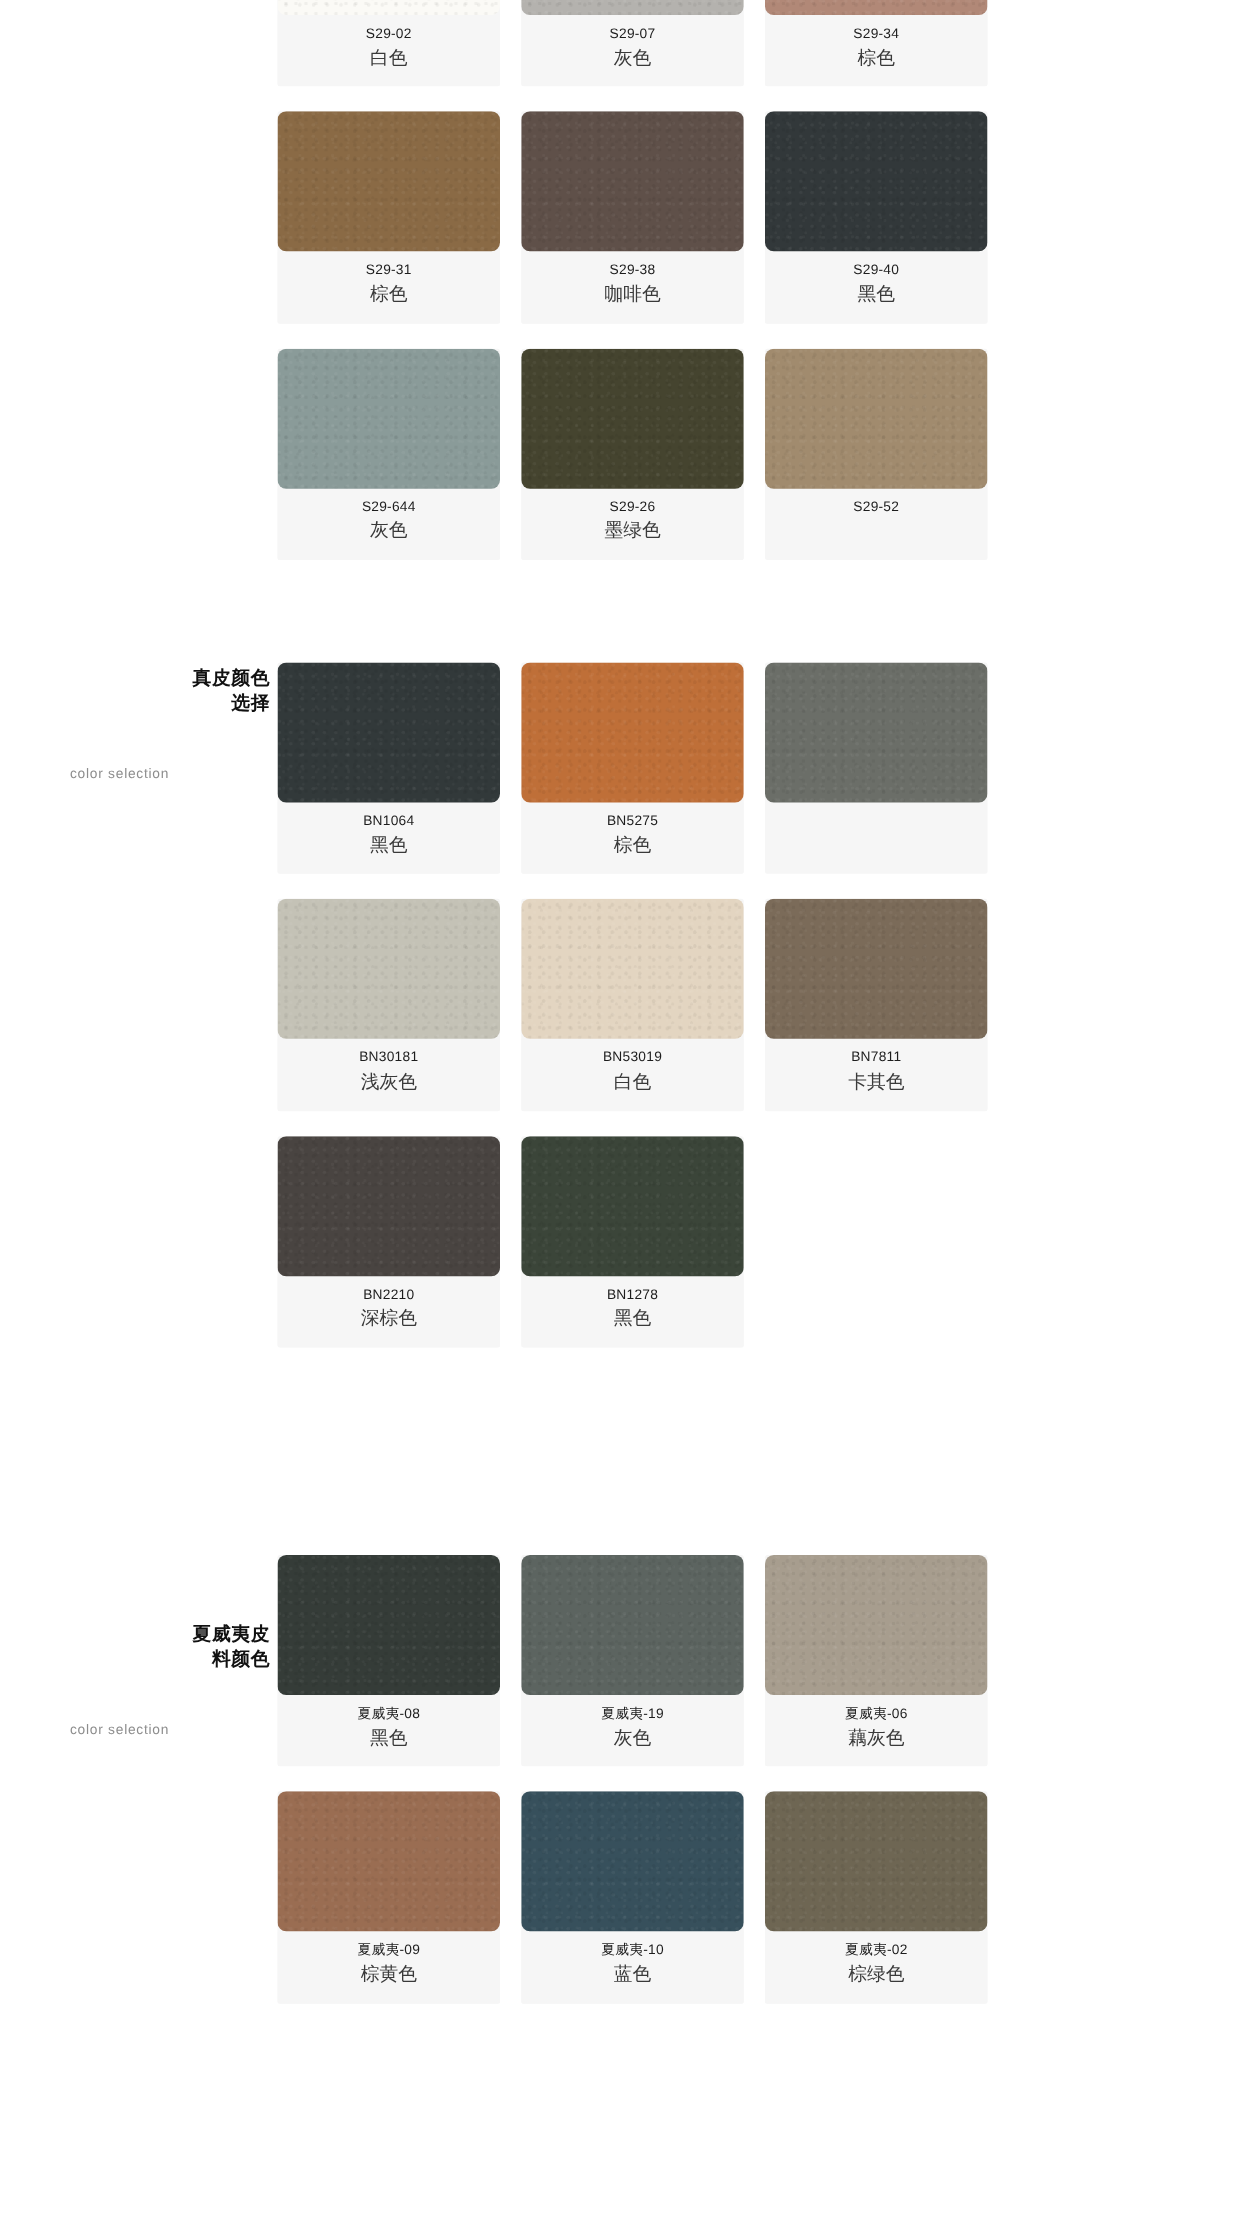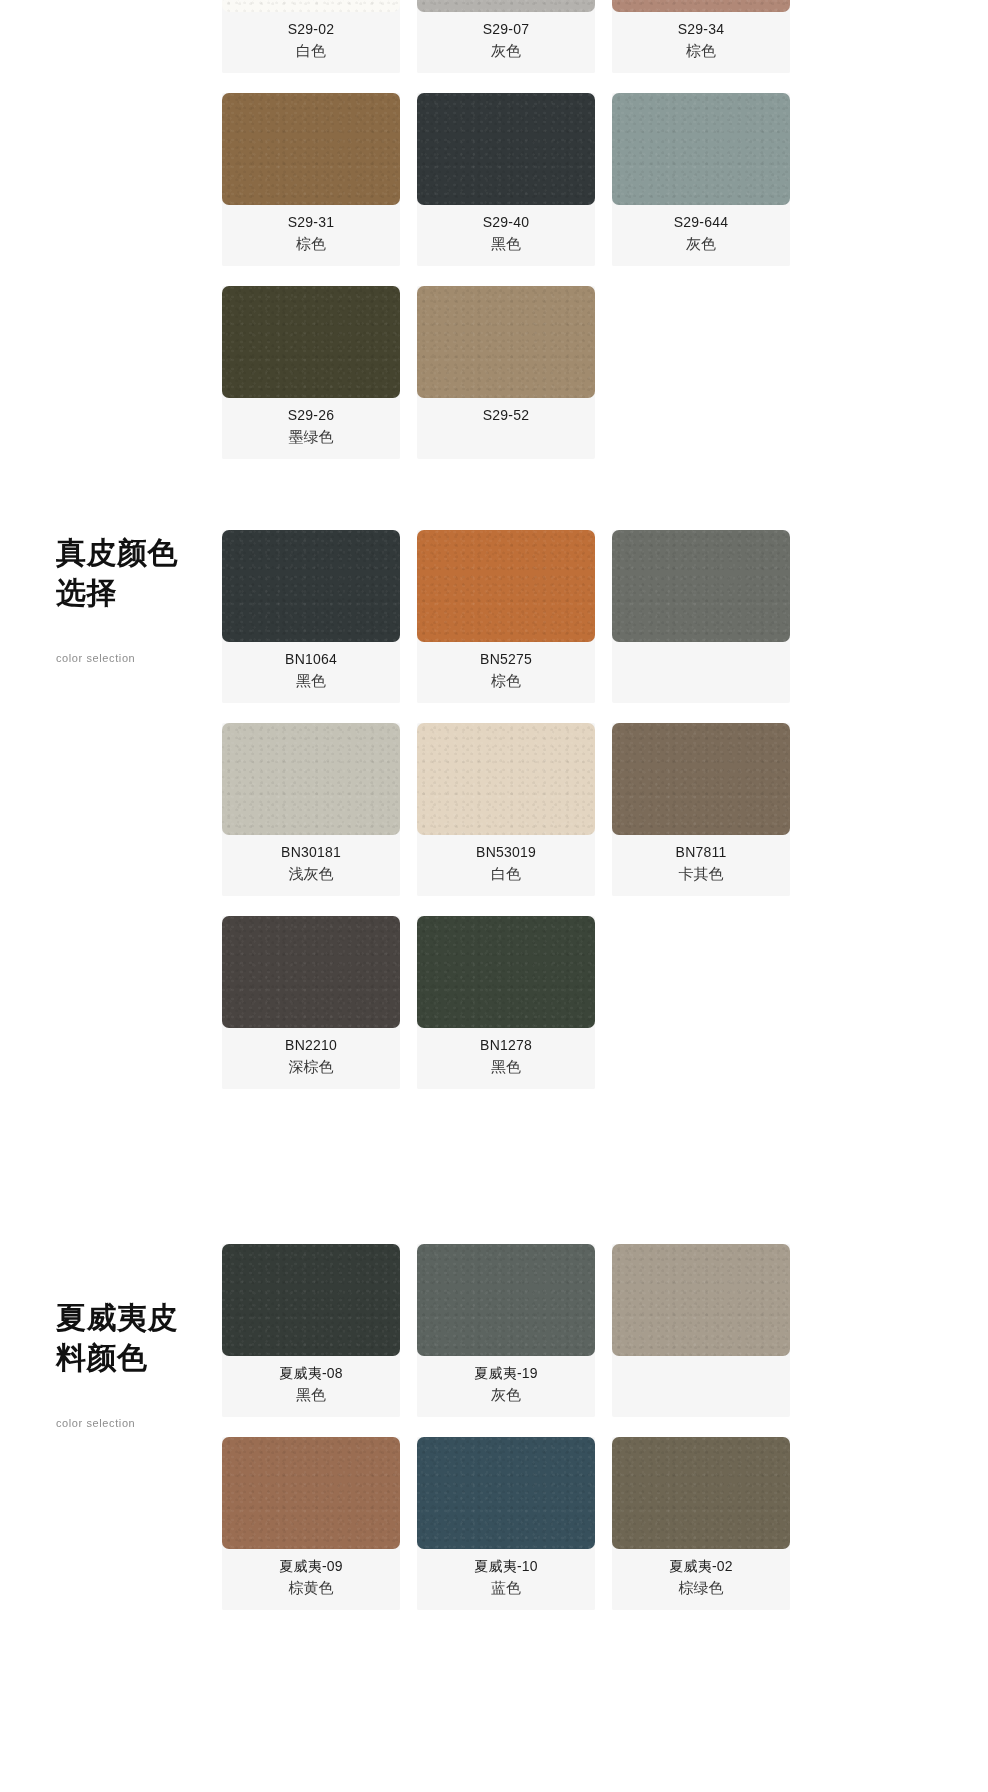--- a/index.html
+++ b/index.html
@@ -52,43 +52,44 @@
     opacity:.9;
     pointer-events:none;
   }
   .cap{
     width:178px;
     padding-top:9px;padding-bottom:11px;
     text-align:center;
     background:#f6f6f6;
   }
   .code{
-    font-size:14px;
+    font-size:11px;
     color:#1d1d1d;
     letter-spacing:.2px;
     line-height:1.25;
     white-space:nowrap;
   }
   .cname{
     font-size:15px;
     color:#3a3a3a;
     line-height:1.5;
     margin-top:1px;
     white-space:nowrap;
   }
 
   
   .head{position:absolute;left:56px;width:160px;}
   .head h2{
     margin:0;
-    font-size:30px;
+    font-size:15px;
     font-weight:700;
     color:#111111;
     line-height:1.32;
     letter-spacing:.5px;
+    text-align:right;
   }
   .head .sub{
     margin-top:40px;
     font-size:11px;
     color:#8d8d8d;
     letter-spacing:.6px;
     font-weight:400;
   }
 </style>
 </head>
@@ -124,20 +125,27 @@
       </div>
 
       <div class="card">
         <div class="sw" style="background-color:#8a6a45;"></div>
         <div class="cap">
           <div class="code">S29-31</div>
           <div class="cname">棕色</div>
         </div>
       </div>
 
+      <div class="card">
+        <div class="sw" style="background-color:#5f5049;"></div>
+        <div class="cap">
+          <div class="code">S29-38</div>
+          <div class="cname">咖啡色</div>
+        </div>
+      </div>
 
       <div class="card">
         <div class="sw" style="background-color:#32383a;"></div>
         <div class="cap">
           <div class="code">S29-40</div>
           <div class="cname">黑色</div>
         </div>
       </div>
 
       <div class="card">
@@ -265,20 +273,24 @@
       <div class="card">
         <div class="sw" style="background-color:#5c6460;"></div>
         <div class="cap">
           <div class="code">夏威夷-19</div>
           <div class="cname">灰色</div>
         </div>
       </div>
 
       <div class="card">
         <div class="sw" style="background-color:#a79d8e;"></div>
+        <div class="cap">
+          <div class="code">夏威夷-06</div>
+          <div class="cname">藕灰色</div>
+        </div>
       </div>
 
       <div class="card">
         <div class="sw" style="background-color:#9a6d52;"></div>
         <div class="cap">
           <div class="code">夏威夷-09</div>
           <div class="cname">棕黄色</div>
         </div>
       </div>
 

